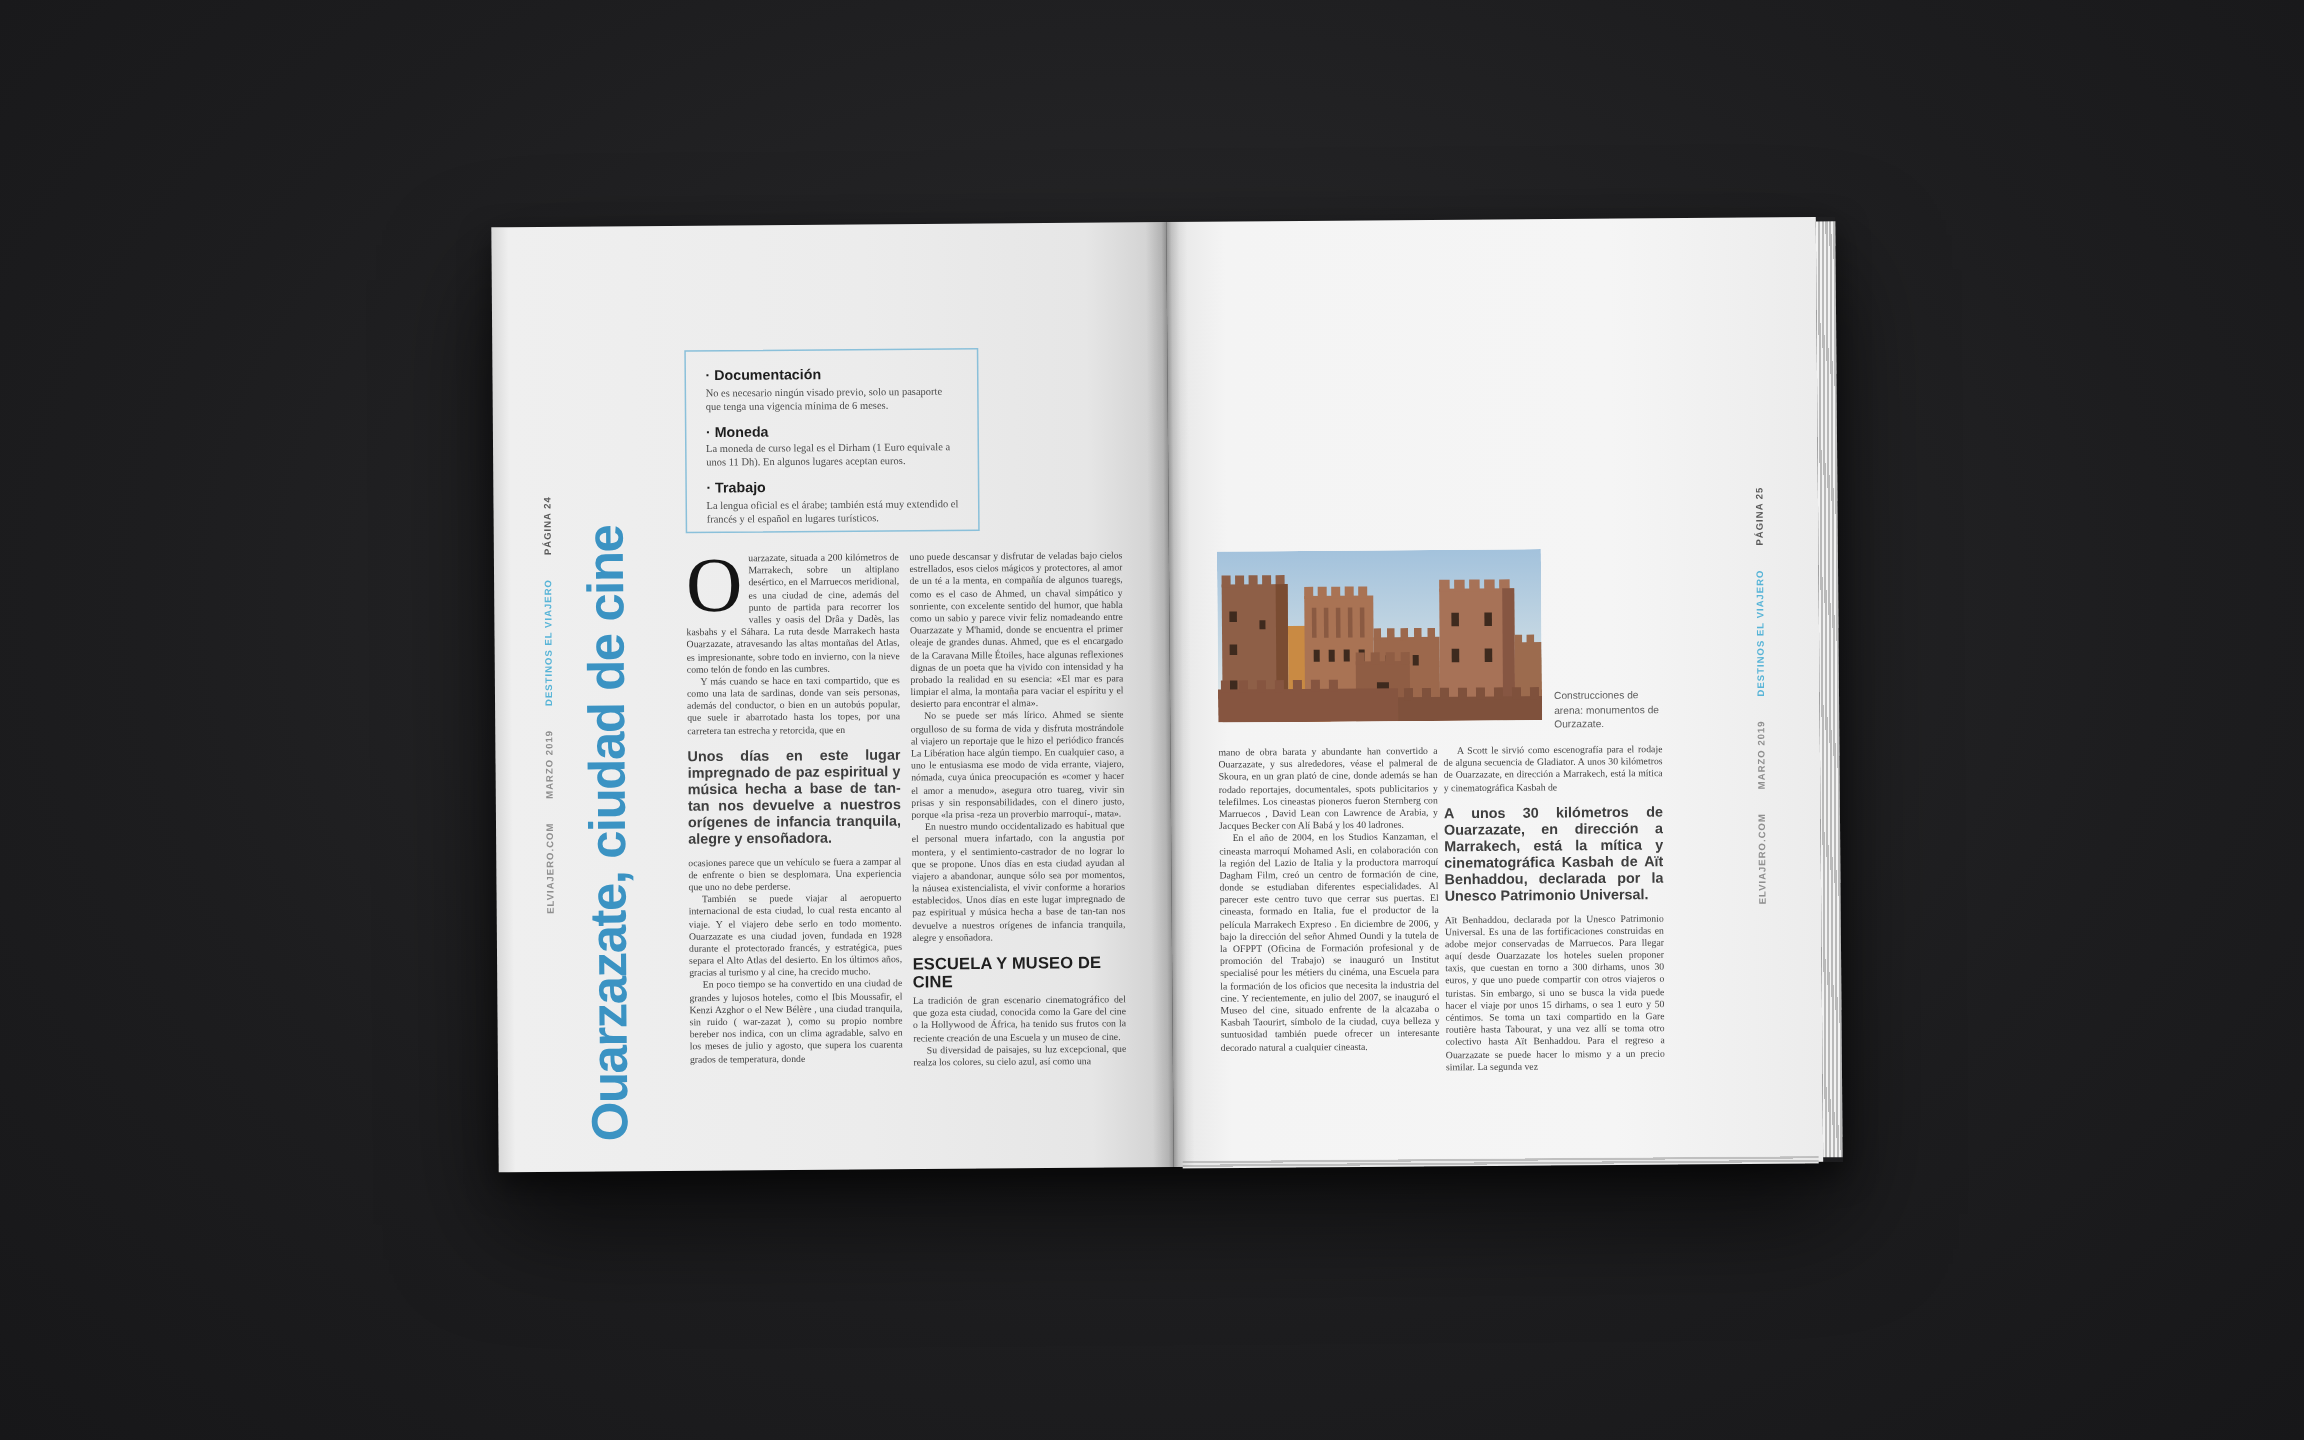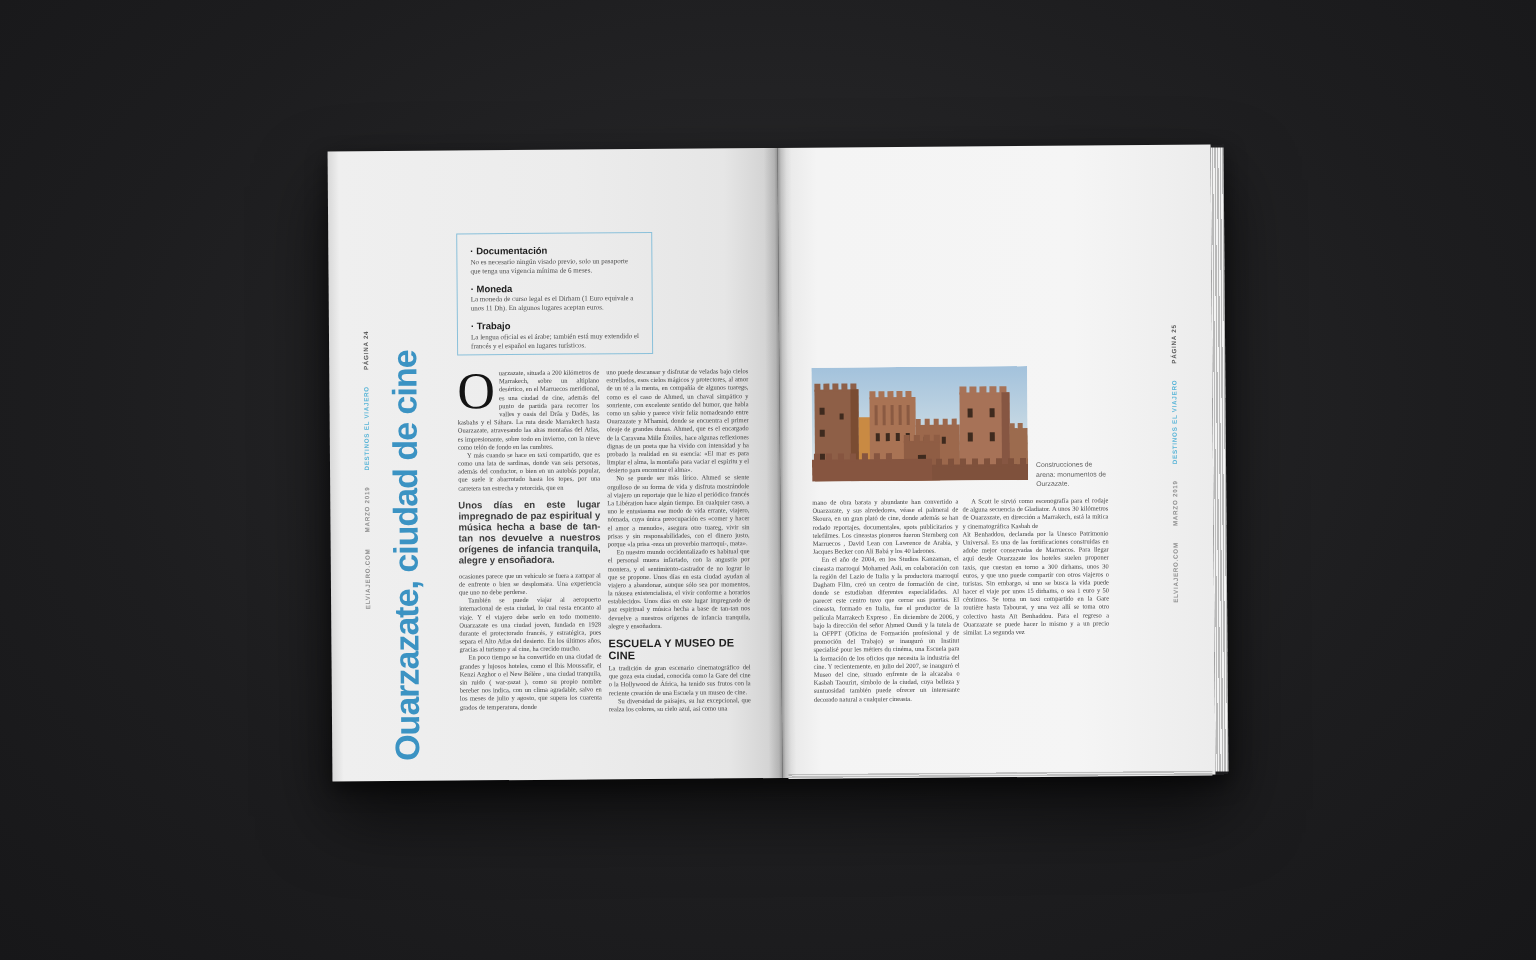--- a/index.html
+++ b/index.html
@@ -238,20 +238,21 @@
 
     <div class="caption">Construcciones de arena: monumentos de Ourzazate.</div>
 
     <div class="col col-c">
       <p>mano de obra barata y abundante han convertido a Ouarzazate, y sus alrededores, véase el palmeral de Skoura, en un gran plató de cine, donde además se han rodado reportajes, documentales, spots publicitarios y telefilmes. Los cineastas pioneros fueron Sternberg con Marruecos , David Lean con Lawrence de Arabia, y Jacques Becker con Alí Babá y los 40 ladrones.</p>
       <p class="ind">En el año de 2004, en los Studios Kanzaman, el cineasta marroquí Mohamed Asli, en colaboración con la región del Lazio de Italia y la productora marroquí Dagham Film, creó un centro de formación de cine, donde se estudiaban diferentes especialidades. Al parecer este centro tuvo que cerrar sus puertas. El cineasta, formado en Italia, fue el productor de la película Marrakech Expreso . En diciembre de 2006, y bajo la dirección del señor Ahmed Oundi y la tutela de la OFPPT (Oficina de Formación profesional y de promoción del Trabajo) se inauguró un Institut specialisé pour les métiers du cinéma, una Escuela para la formación de los oficios que necesita la industria del cine. Y recientemente, en julio del 2007, se inauguró el Museo del cine, situado enfrente de la alcazaba o Kasbah Taourirt, símbolo de la ciudad, cuya belleza y suntuosidad también puede ofrecer un interesante decorado natural a cualquier cineasta.</p>
     </div>
 
     <div class="col col-d">
       <p class="ind">A Scott le sirvió como escenografía para el rodaje de alguna secuencia de Gladiator. A unos 30 kilómetros de Ouarzazate, en dirección a Marrakech, está la mítica y cinematográfica Kasbah de</p>
+      <p class="pullquote">A unos 30 kilómetros de Ouarzazate, en dirección a Marrakech, está la mítica y cinematográfica Kasbah de Aït Benhaddou, declarada por la Unesco Patrimonio Universal.</p>
       <p>Aït Benhaddou, declarada por la Unesco Patrimonio Universal. Es una de las fortificaciones construidas en adobe mejor conservadas de Marruecos. Para llegar aquí desde Ouarzazate los hoteles suelen proponer taxis, que cuestan en torno a 300 dirhams, unos 30 euros, y que uno puede compartir con otros viajeros o turistas. Sin embargo, si uno se busca la vida puede hacer el viaje por unos 15 dirhams, o sea 1 euro y 50 céntimos. Se toma un taxi compartido en la Gare routière hasta Tabourat, y una vez allí se toma otro colectivo hasta Aït Benhaddou. Para el regreso a Ouarzazate se puede hacer lo mismo y a un precio similar. La segunda vez</p>
     </div>
 
     <div class="folio" style="left:392px;top:458px;">
       <span>ELVIAJERO.COM</span>
       <span>MARZO 2019</span>
       <span class="sec">DESTINOS EL VIAJERO</span>
       <span class="pg">PÁGINA 25</span>
     </div>
   </div>

